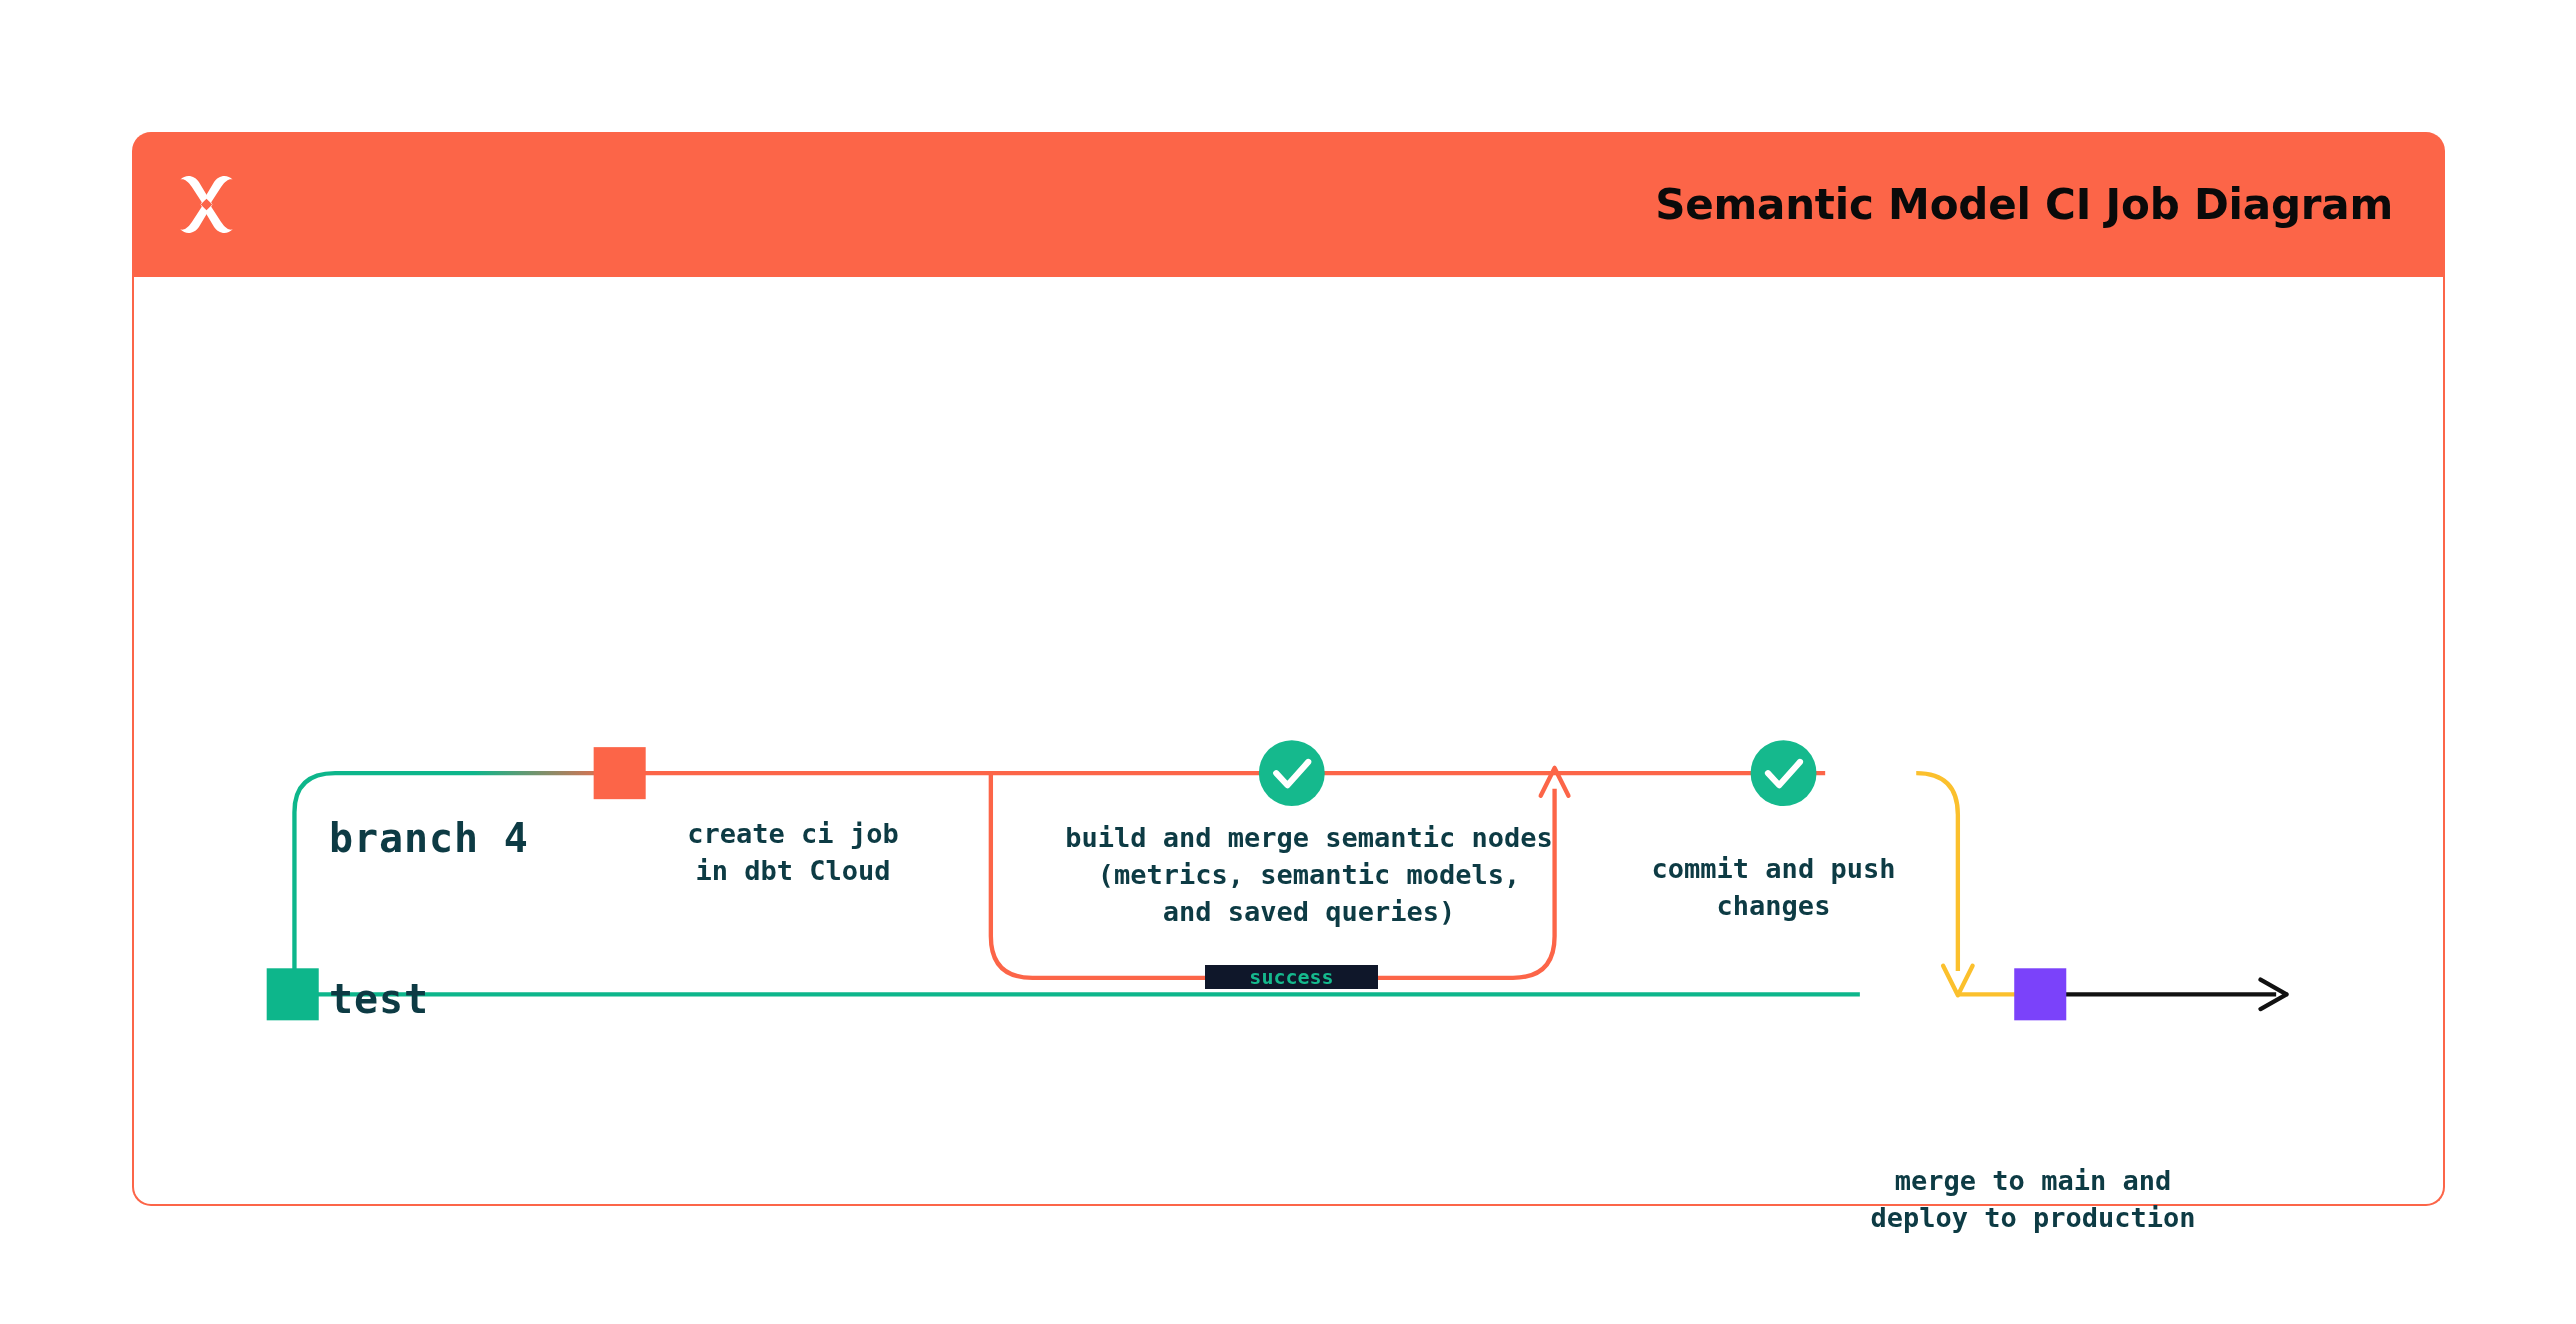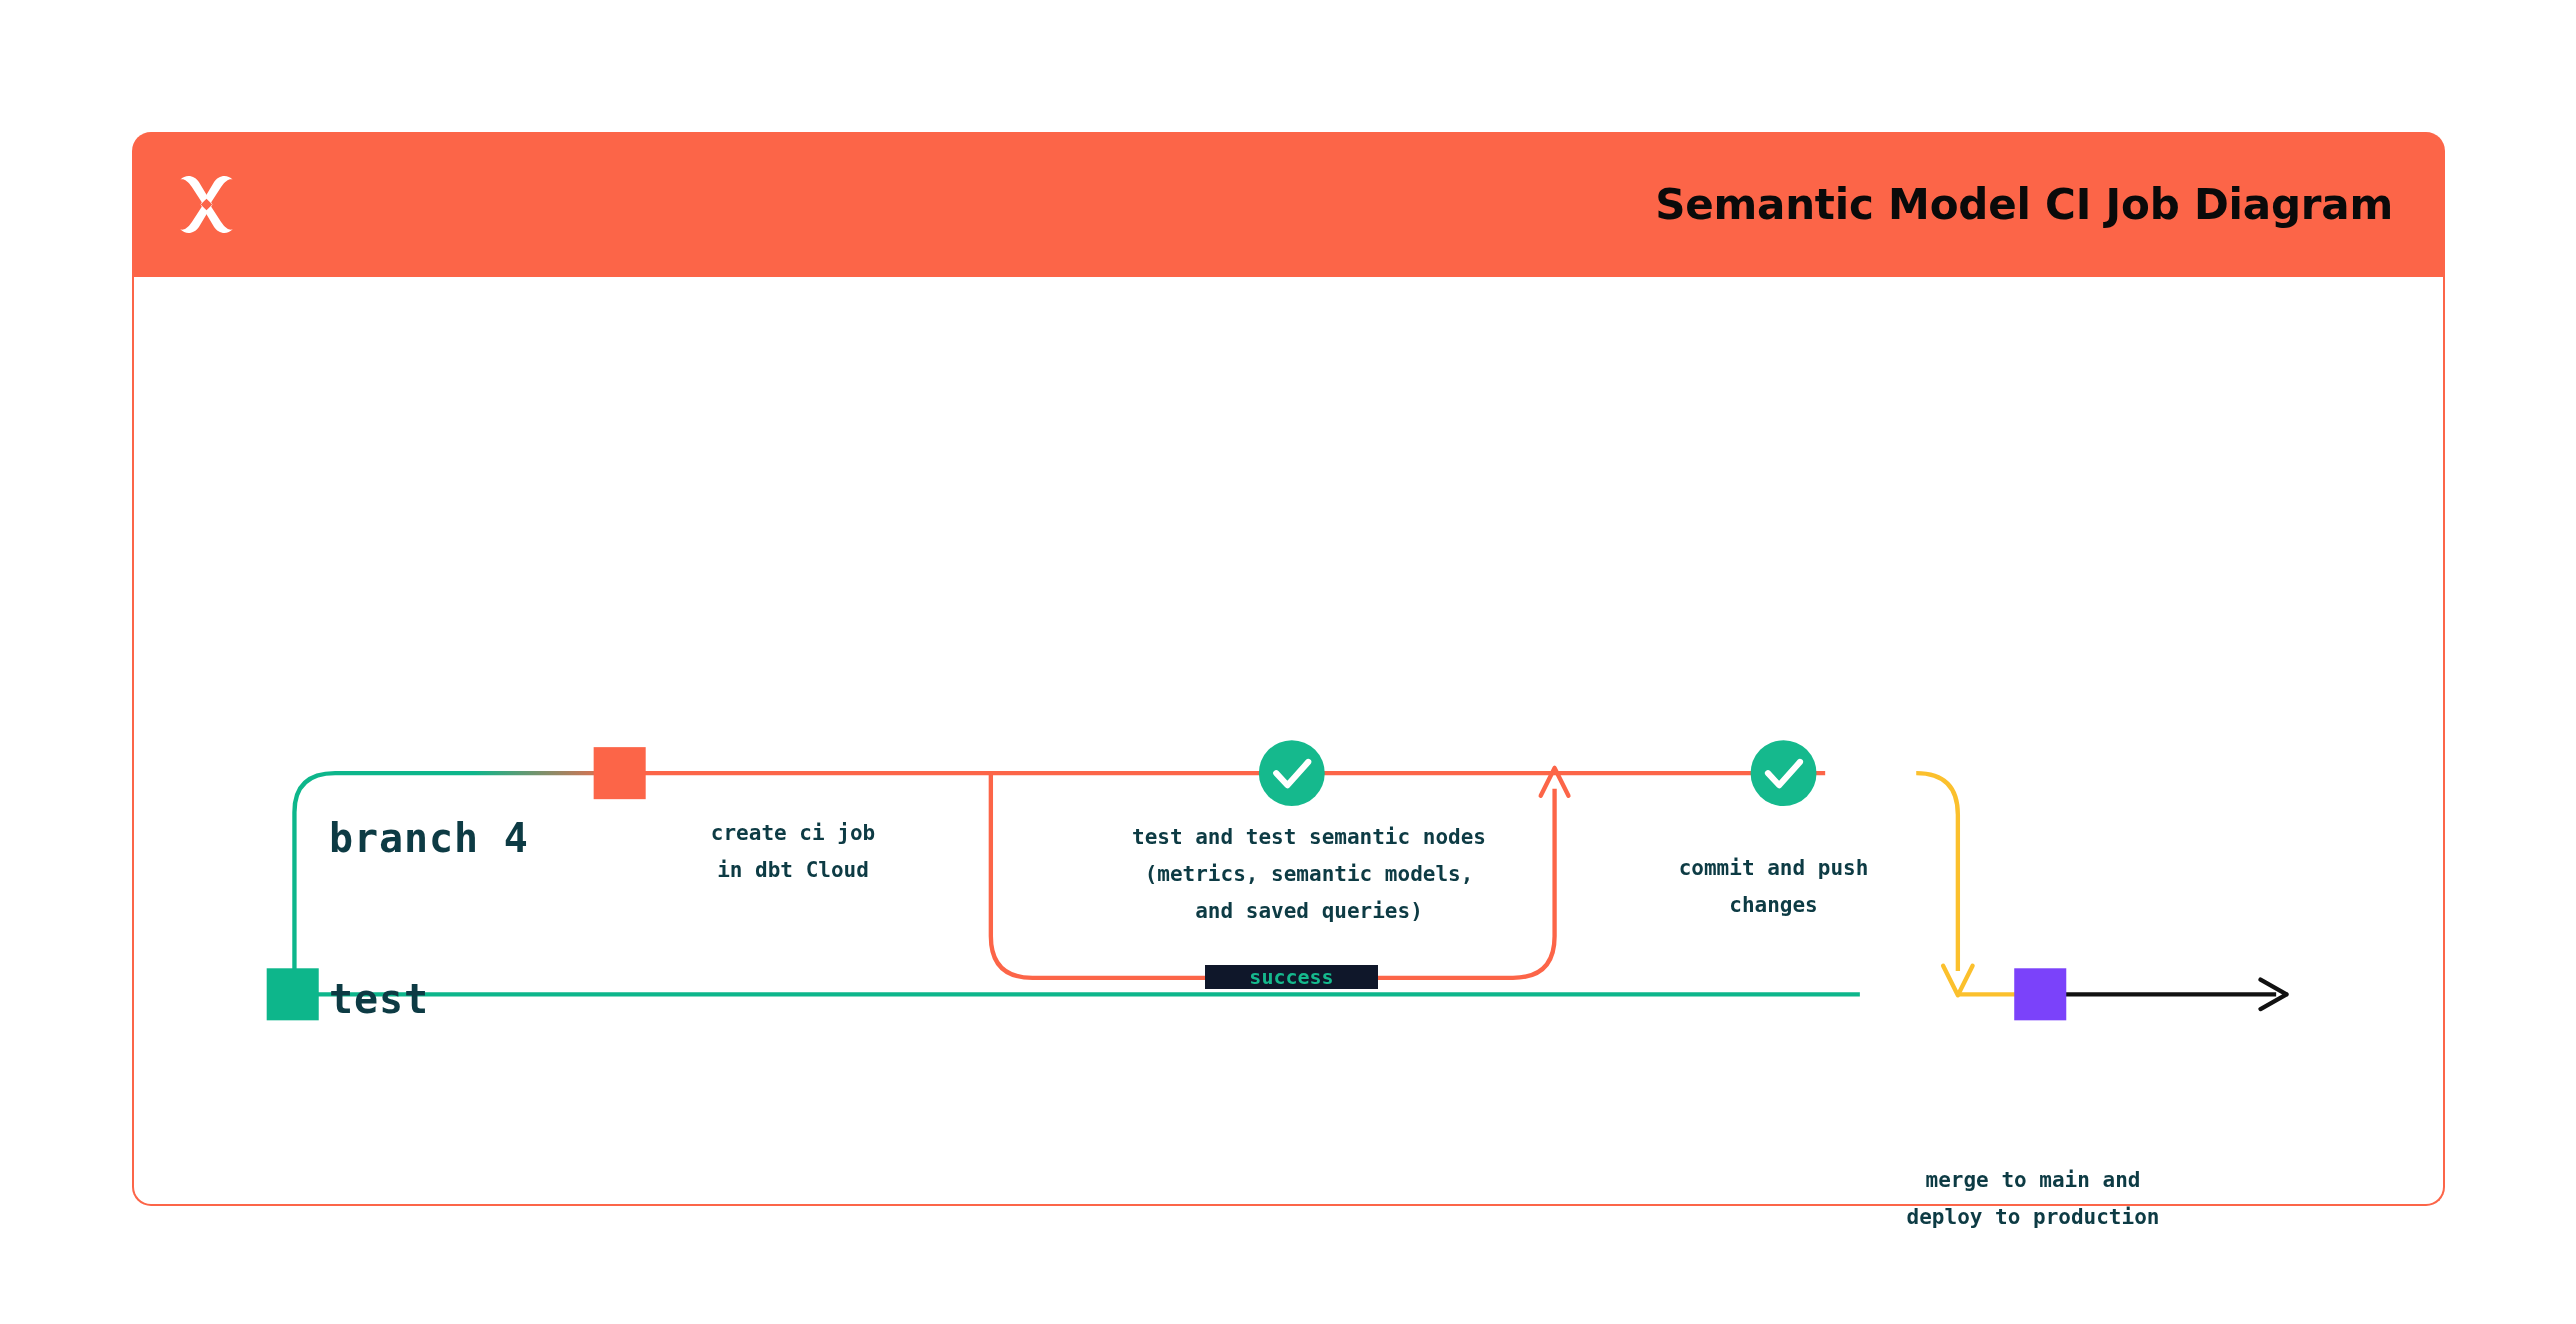--- a/index.html
+++ b/index.html
@@ -82,21 +82,21 @@
   }
   .lbl-branch1 { left: 195px; top: 538px; }
   .lbl-main    { left: 195px; top: 699px; }
 
   
   .caption {
     position: absolute;
     color: #0D3B44;
     font-family: "DejaVu Sans Mono", monospace;
     font-weight: bold;
-    font-size: 21px;
+    font-size: 27px;
     line-height: 37px;
     text-align: center;
     white-space: pre-line;
   }
   .cap-create { left: 468px; top: 538px; width: 382px; }
   .cap-build  { left: 854px; top: 542px; width: 642px; }
   .cap-commit { left: 1414px; top: 538px; width: 451px; margin-top: 35px; }
   .cap-merge  { left: 1587px; top: 885px; width: 624px; }
 
   .loop-label {
@@ -197,21 +197,21 @@
           </g>
 
           <rect x="2168" y="797" width="60" height="60" fill="#7B42FA"></rect>
         </svg>
 
         <div class="branch-label lbl-branch1">branch 4</div>
         <div class="branch-label lbl-main">test</div>
 
         <div class="caption cap-create">create ci job
 in dbt Cloud</div>
-        <div class="caption cap-build">test and test semantic nodes
+        <div class="caption cap-build">build and merge semantic nodes
 (metrics, semantic models,
 and saved queries)</div>
         <div class="caption cap-commit">commit and push
 changes</div>
         <div class="caption cap-merge">merge to main and
 deploy to production</div>
 
         <div class="loop-label">success</div>
 
       </div>

